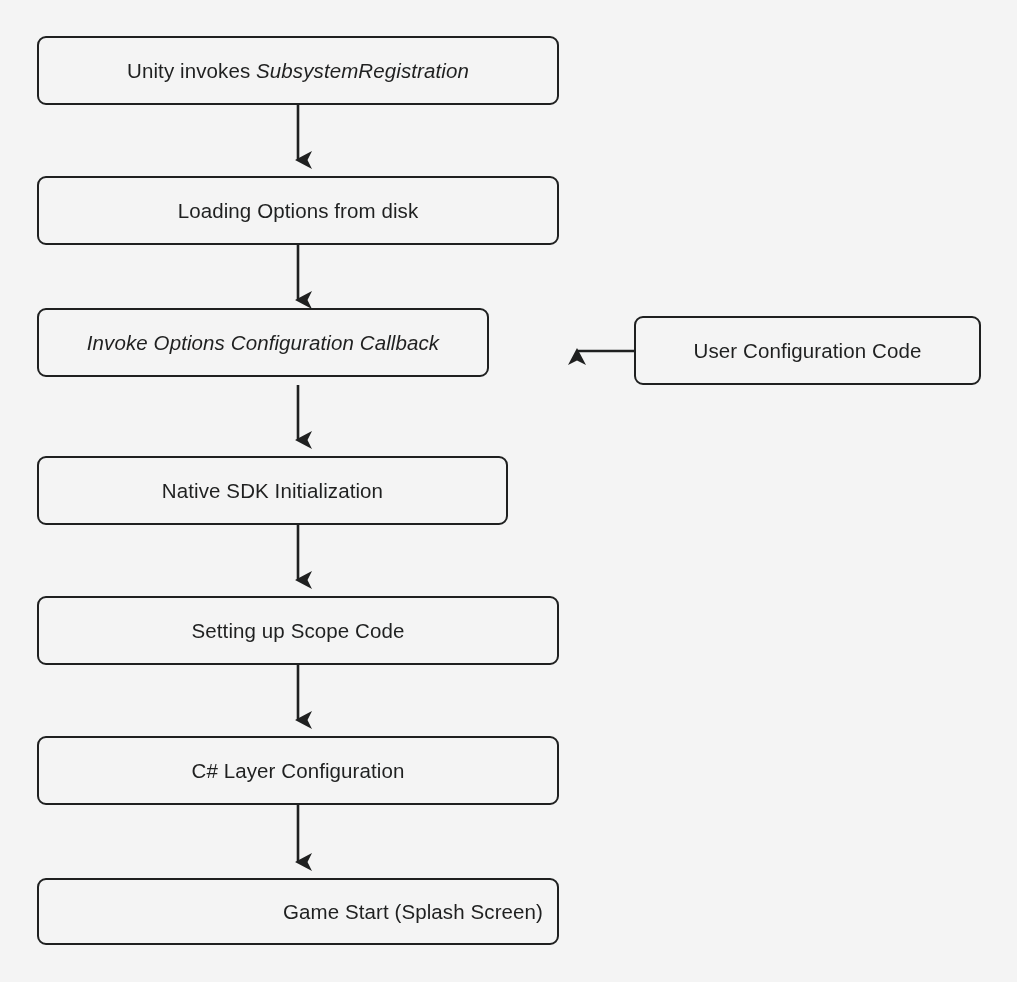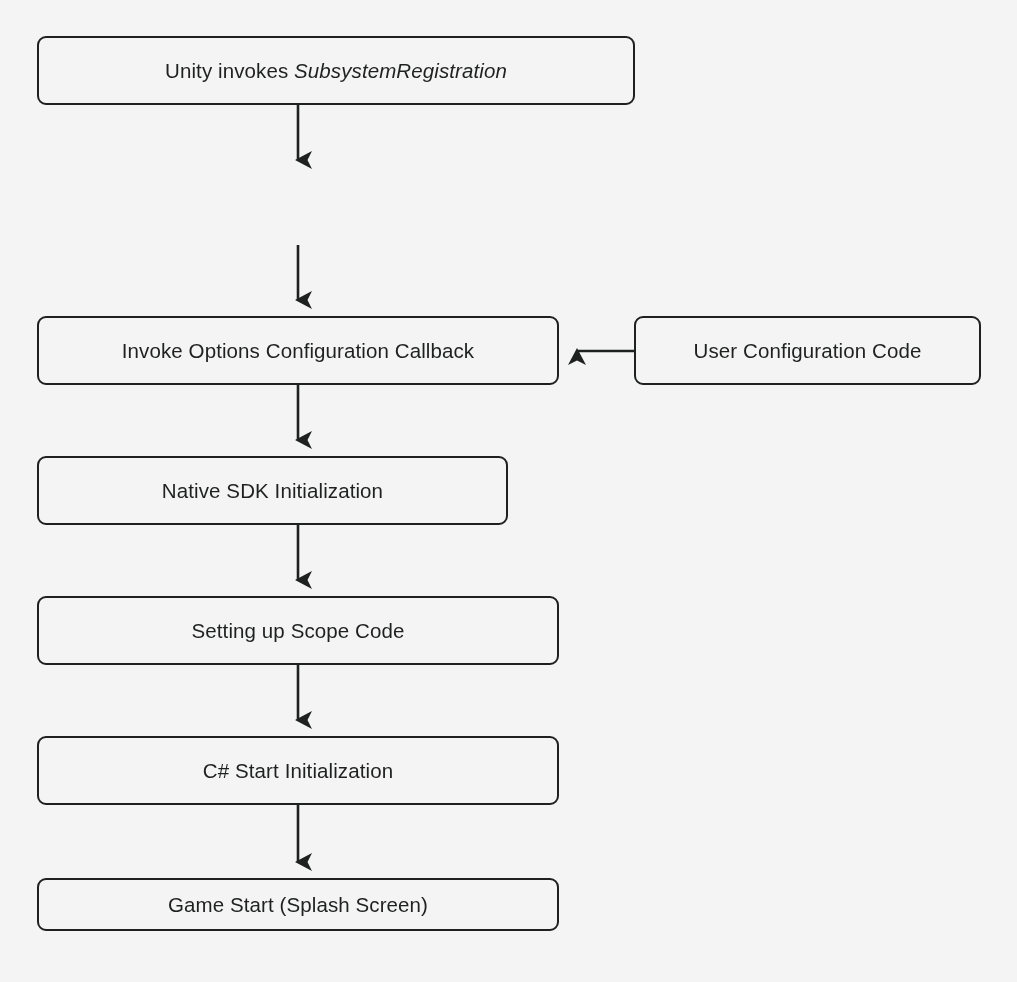--- a/index.html
+++ b/index.html
@@ -83,42 +83,45 @@
       <line x1="298" y1="665" x2="298" y2="720" stroke="#1f2020" stroke-width="2.6" marker-end="url(#arrow-down)"></line>
     </g>
     <g>
       <line x1="298" y1="805" x2="298" y2="862" stroke="#1f2020" stroke-width="2.6" marker-end="url(#arrow-down)"></line>
     </g>
     <g>
       <line x1="634" y1="351" x2="577" y2="351" stroke="#1f2020" stroke-width="2.6" marker-end="url(#arrow-left)"></line>
     </g>
   </svg>
 
-  <div class="node" style="left:37px; top:36px; width:598px; height:69px;">
+  <div class="node" style="left:37px; top:36px; width:522px; height:69px;">
     <span class="node-label"><span>Unity invokes </span><span class="em">SubsystemRegistration</span></span>
   </div>
 
+  <div class="node" style="left:37px; top:176px; width:522px; height:69px;">
+    <span class="node-label">Loading Options from disk</span>
+  </div>
 
-  <div class="node" style="left:37px; top:316px; width:522px; height:69px;">
+  <div class="node" style="left:37px; top:308px; width:452px; height:69px;font-style:italic;">
     <span class="node-label">Invoke Options Configuration Callback</span>
   </div>
 
   <div class="node" style="left:37px; top:456px; width:471px; height:69px;">
     <span class="node-label">Native SDK Initialization</span>
   </div>
 
   <div class="node" style="left:37px; top:596px; width:522px; height:69px;">
     <span class="node-label">Setting up Scope Code</span>
   </div>
 
   <div class="node" style="left:37px; top:736px; width:522px; height:69px;">
-    <span class="node-label">C# Start Initialization</span>
+    <span class="node-label">C# Layer Configuration</span>
   </div>
 
-  <div class="node" style="left:37px; top:878px; width:522px; height:53px;">
+  <div class="node" style="left:37px; top:878px; width:522px; height:67px;justify-content:flex-end;">
     <span class="node-label">Game Start (Splash Screen)</span>
   </div>
 
   <div class="node" style="left:634px; top:316px; width:347px; height:69px;">
     <span class="node-label">User Configuration Code</span>
   </div>
 
 </div>
 
 </body></html>

